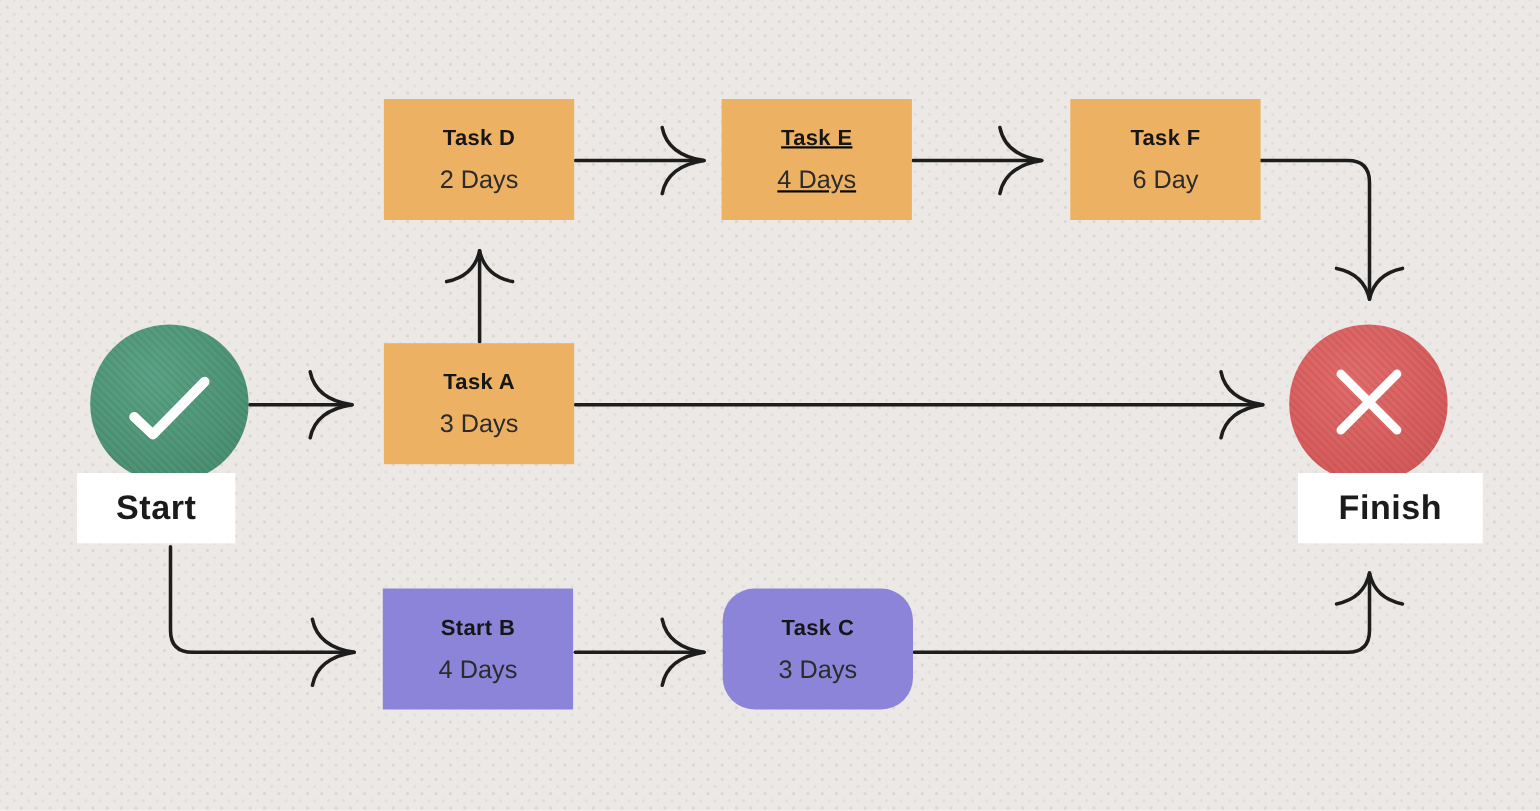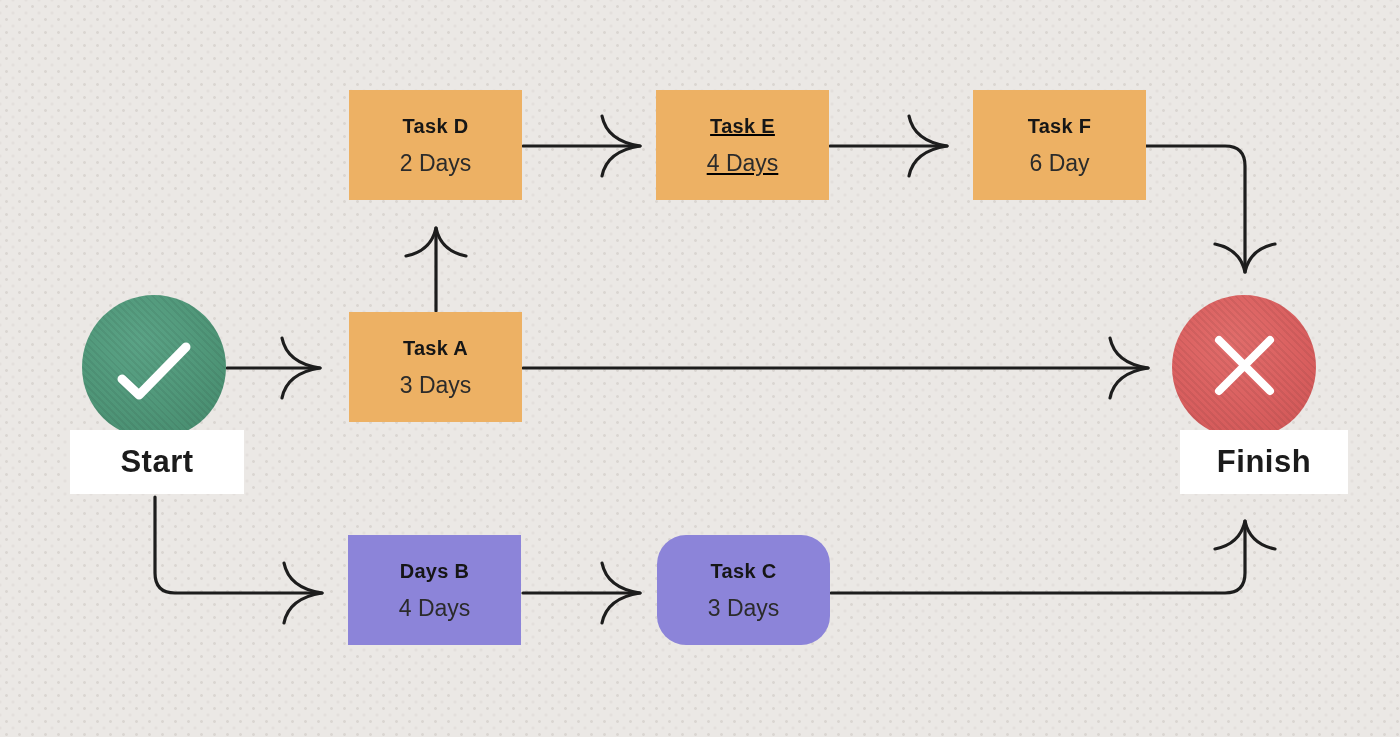--- a/index.html
+++ b/index.html
@@ -21,21 +21,21 @@
     background:
       repeating-linear-gradient(45deg, rgba(0,0,0,.06) 0 2px, transparent 2px 5px),
       repeating-linear-gradient(-45deg, rgba(255,255,255,.05) 0 2px, transparent 2px 6px);
     mix-blend-mode:multiply;}
   .node-circle.start{left:82px;top:295px;background:radial-gradient(circle at 40% 32%,#5ba386 0%,#4f9678 55%,#45896c 100%);}
   .node-circle.finish{left:1172px;top:295px;background:radial-gradient(circle at 42% 32%,#e16d6b 0%,#d95f5f 55%,#cd5554 100%);}
   .node-circle svg{position:absolute;left:0;top:0;}
 
   .node-label{position:absolute;background:#ffffff;z-index:3;display:flex;align-items:center;justify-content:center;
     font-weight:bold;font-size:31px;color:#1b1b1b;letter-spacing:.5px;}
-  .node-label.start{left:70px;top:430px;width:174px;height:64px;}
+  .node-label.start{left:70px;top:430px;width:144px;height:64px;}
   .node-label.finish{left:1161px;top:430px;width:168px;height:64px;margin-left:19px;}
 
   .task-box{position:absolute;width:173px;height:110px;z-index:2;display:flex;flex-direction:column;
     align-items:center;justify-content:center;line-height:37px;}
   .task-box .task-name{font-weight:bold;font-size:20px;color:#161616;letter-spacing:.3px;}
   .task-box .task-duration{font-weight:normal;font-size:23px;color:#2b2b2b;}
   .task-box.orange{background:#edb164;}
   .task-box.purple{background:#8c84d9;}
   .pos-task-d{left:349px;top:90px;}
   .pos-task-e{left:656px;top:90px;text-decoration:underline;}
@@ -118,21 +118,21 @@
   </div>
   <div class="task-box orange pos-task-f">
     <div class="task-name">Task F</div>
     <div class="task-duration">6 Day</div>
   </div>
   <div class="task-box orange pos-task-a">
     <div class="task-name">Task A</div>
     <div class="task-duration">3 Days</div>
   </div>
   <div class="task-box purple pos-task-b">
-    <div class="task-name">Days B</div>
+    <div class="task-name">Start B</div>
     <div class="task-duration">4 Days</div>
   </div>
   <div class="task-box purple pos-task-c">
     <div class="task-name">Task C</div>
     <div class="task-duration">3 Days</div>
   </div>
 
 </div>
 
 </body></html>

